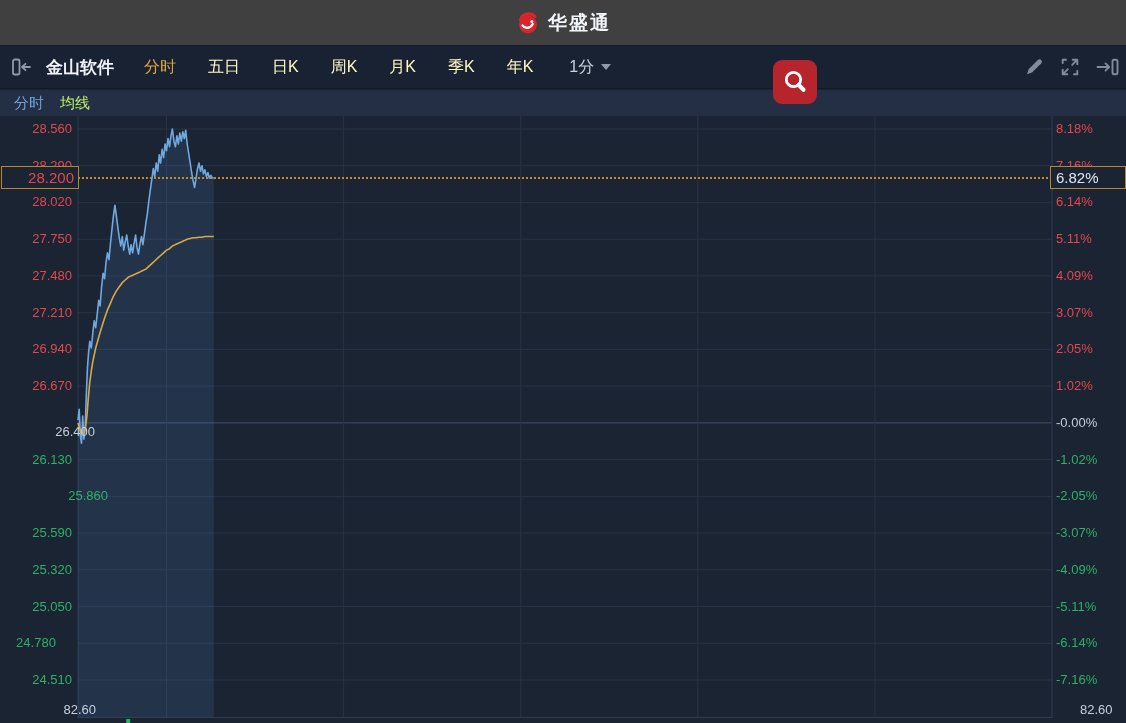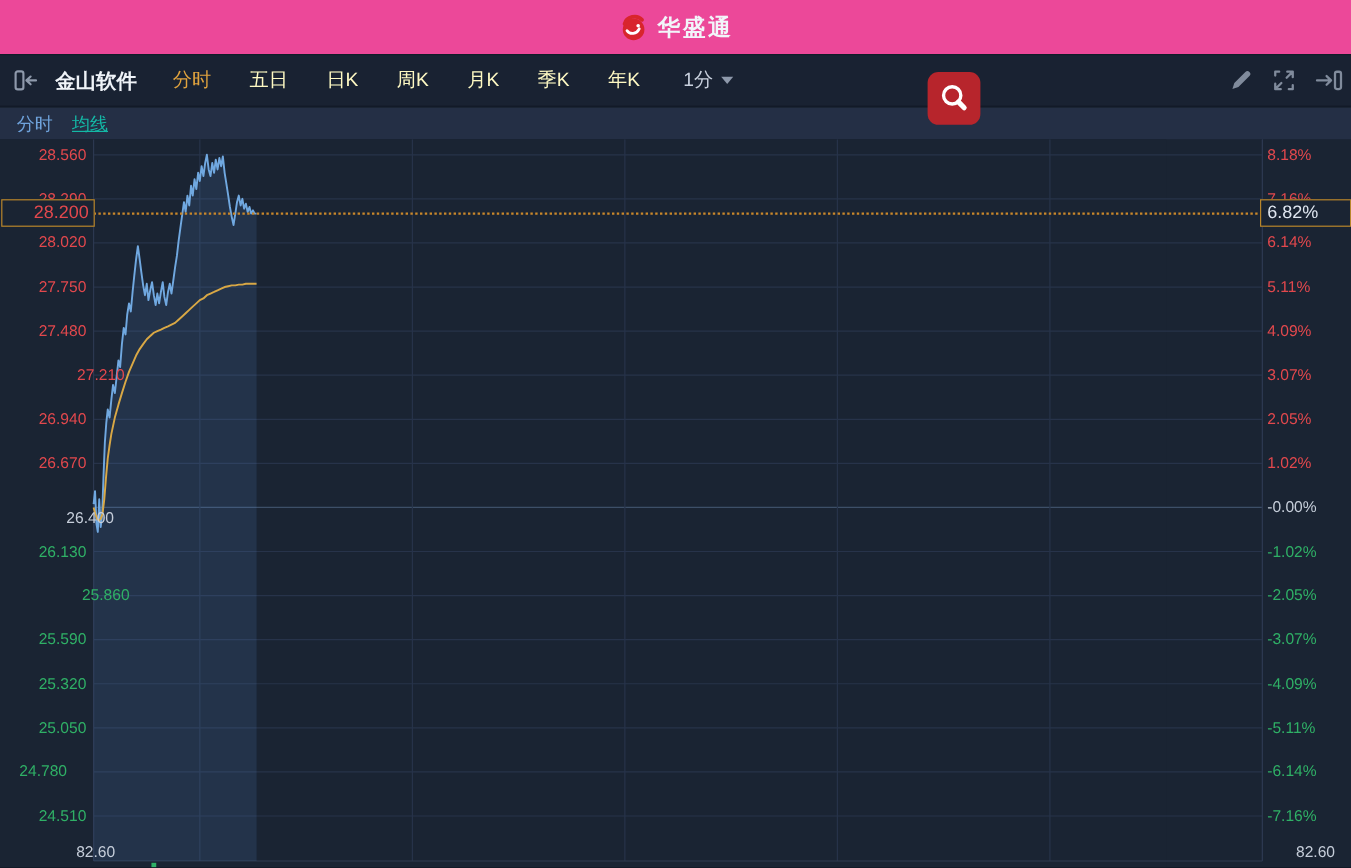--- a/index.html
+++ b/index.html
@@ -1,19 +1,19 @@
 <!DOCTYPE html>
 <html><head>
 <meta charset="utf-8">
 <style>
   html,body{margin:0;padding:0;background:#0e141f;font-family:"Liberation Sans",sans-serif;}
   .screen{position:relative;width:1126px;height:723px;overflow:hidden;background:#1A2433;-webkit-font-smoothing:antialiased;}
 
   
-  .topbar{position:absolute;left:0;top:0;width:1126px;height:45px;background:#ec4899;display:flex;align-items:center;justify-content:center;}
+  .topbar{position:absolute;left:0;top:0;width:1126px;height:45px;background:#404040;display:flex;align-items:center;justify-content:center;}
   .brand{display:flex;align-items:center;gap:7px;}
   .brand .title{color:#F2F5FA;font-size:19px;font-weight:bold;letter-spacing:2px;}
 
   
   .tabbar{position:absolute;left:0;top:45px;width:1126px;height:44px;background:#192232;border-top:1px solid #131B29;border-bottom:1px solid #121A27;display:flex;align-items:center;box-sizing:border-box;}
   .tabbar .icon-btn{display:flex;align-items:center;justify-content:center;margin:0 8px 0 10px;cursor:pointer;}
   .stock{color:#EFF3F8;font-size:17px;font-weight:bold;margin:0 14px 0 6px;}
   .tabs{display:flex;align-items:center;}
   .tab{color:#fef9c3;font-size:16px;margin:0 16px;cursor:pointer;white-space:nowrap;}
   .tab.active{color:#E0A33E;}
@@ -107,21 +107,21 @@
     <span class="icon-btn">
       <svg width="25" height="20" viewBox="0 0 25 20">
         <path d="M2.5 10 H13.5 M10.5 6.4 L14.2 10 L10.5 13.6" fill="none" stroke="#808B9C" stroke-width="1.9" stroke-linecap="round" stroke-linejoin="round"></path>
         <rect x="17.5" y="2.8" width="5" height="14.4" rx="1.6" fill="none" stroke="#808B9C" stroke-width="1.9"></rect>
       </svg>
     </span>
   </div>
 
   <div class="legend" id="legend">
       <span class="item" style="color: rgb(111, 163, 220);">分时</span>
-      <span class="item" style="color: #14b8a6; text-decoration: underline;">均线</span>
+      <span class="item" style="color: #bef264;">均线</span>
     </div>
 
   <div class="chart">
     <svg id="chart-svg" width="1126" height="607" viewBox="0 0 1126 607">
         <line x1="78" y1="13" x2="1052" y2="13" stroke="#27334A" stroke-width="1"></line>
         <line x1="78" y1="49.733" x2="1052" y2="49.733" stroke="#27334A" stroke-width="1"></line>
         <line x1="78" y1="86.466" x2="1052" y2="86.466" stroke="#27334A" stroke-width="1"></line>
         <line x1="78" y1="123.19899999999998" x2="1052" y2="123.19899999999998" stroke="#27334A" stroke-width="1"></line>
         <line x1="78" y1="159.932" x2="1052" y2="159.932" stroke="#27334A" stroke-width="1"></line>
         <line x1="78" y1="196.665" x2="1052" y2="196.665" stroke="#27334A" stroke-width="1"></line>
@@ -153,21 +153,21 @@
         <div class="axis-label l pos" style="top: 5px;">28.560</div>
         <div class="axis-label r pos" style="top: 5px;">8.18%</div>
         <div class="axis-label l pos" style="top: 41.733px;">28.290</div>
         <div class="axis-label r pos" style="top: 41.733px;">7.16%</div>
         <div class="axis-label l pos" style="top: 78.466px;">28.020</div>
         <div class="axis-label r pos" style="top: 78.466px;">6.14%</div>
         <div class="axis-label l pos" style="top: 115.199px;">27.750</div>
         <div class="axis-label r pos" style="top: 115.199px;">5.11%</div>
         <div class="axis-label l pos" style="top: 151.932px;">27.480</div>
         <div class="axis-label r pos" style="top: 151.932px;">4.09%</div>
-        <div class="axis-label l pos" style="top: 188.665px; padding-left: 32px;">27.210</div>
+        <div class="axis-label l pos" style="top: 188.665px;">27.210</div>
         <div class="axis-label r pos" style="top: 188.665px;">3.07%</div>
         <div class="axis-label l pos" style="top: 225.398px;">26.940</div>
         <div class="axis-label r pos" style="top: 225.398px;">2.05%</div>
         <div class="axis-label l pos" style="top: 262.131px;">26.670</div>
         <div class="axis-label r pos" style="top: 262.131px;">1.02%</div>
         <div class="axis-label l flat" style="top: 308px; padding-left: 23px;">26.400</div>
         <div class="axis-label r flat" style="top: 298.864px;">-0.00%</div>
         <div class="axis-label l neg" style="top: 335.597px;">26.130</div>
         <div class="axis-label r neg" style="top: 335.597px;">-1.02%</div>
         <div class="axis-label l neg" style="top: 372.33px; padding-left: 36px;">25.860</div>

